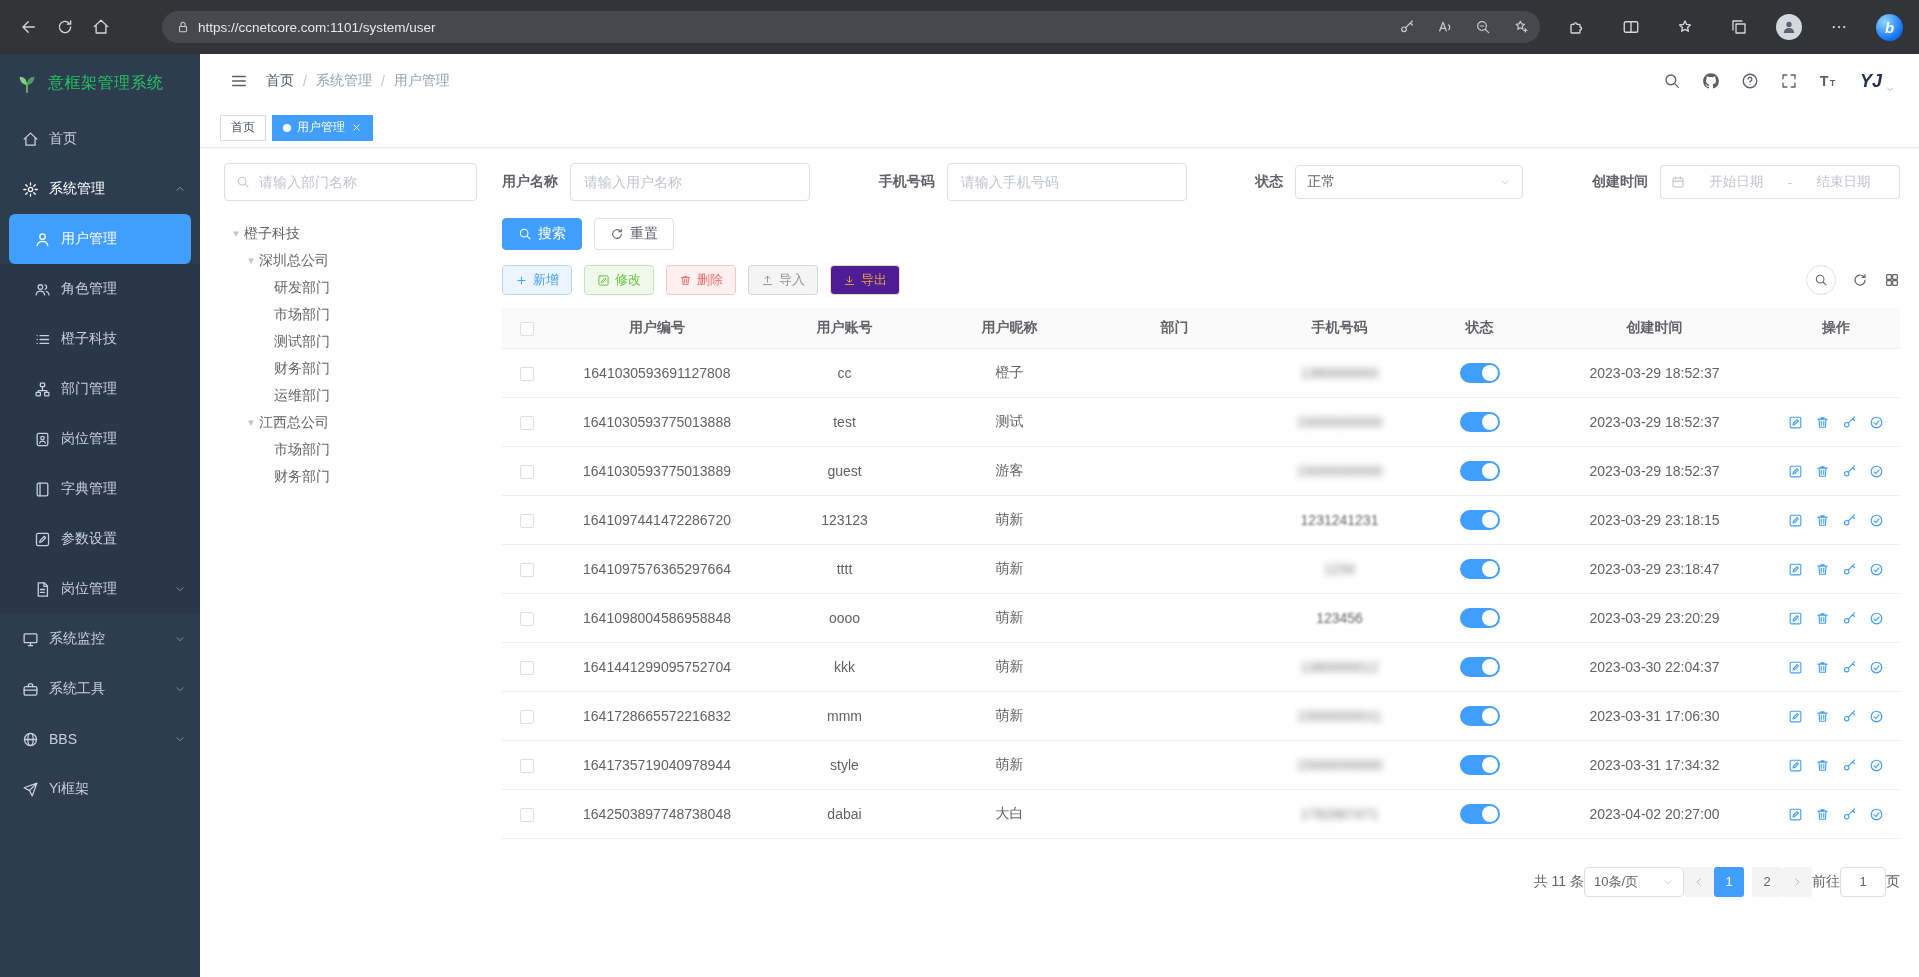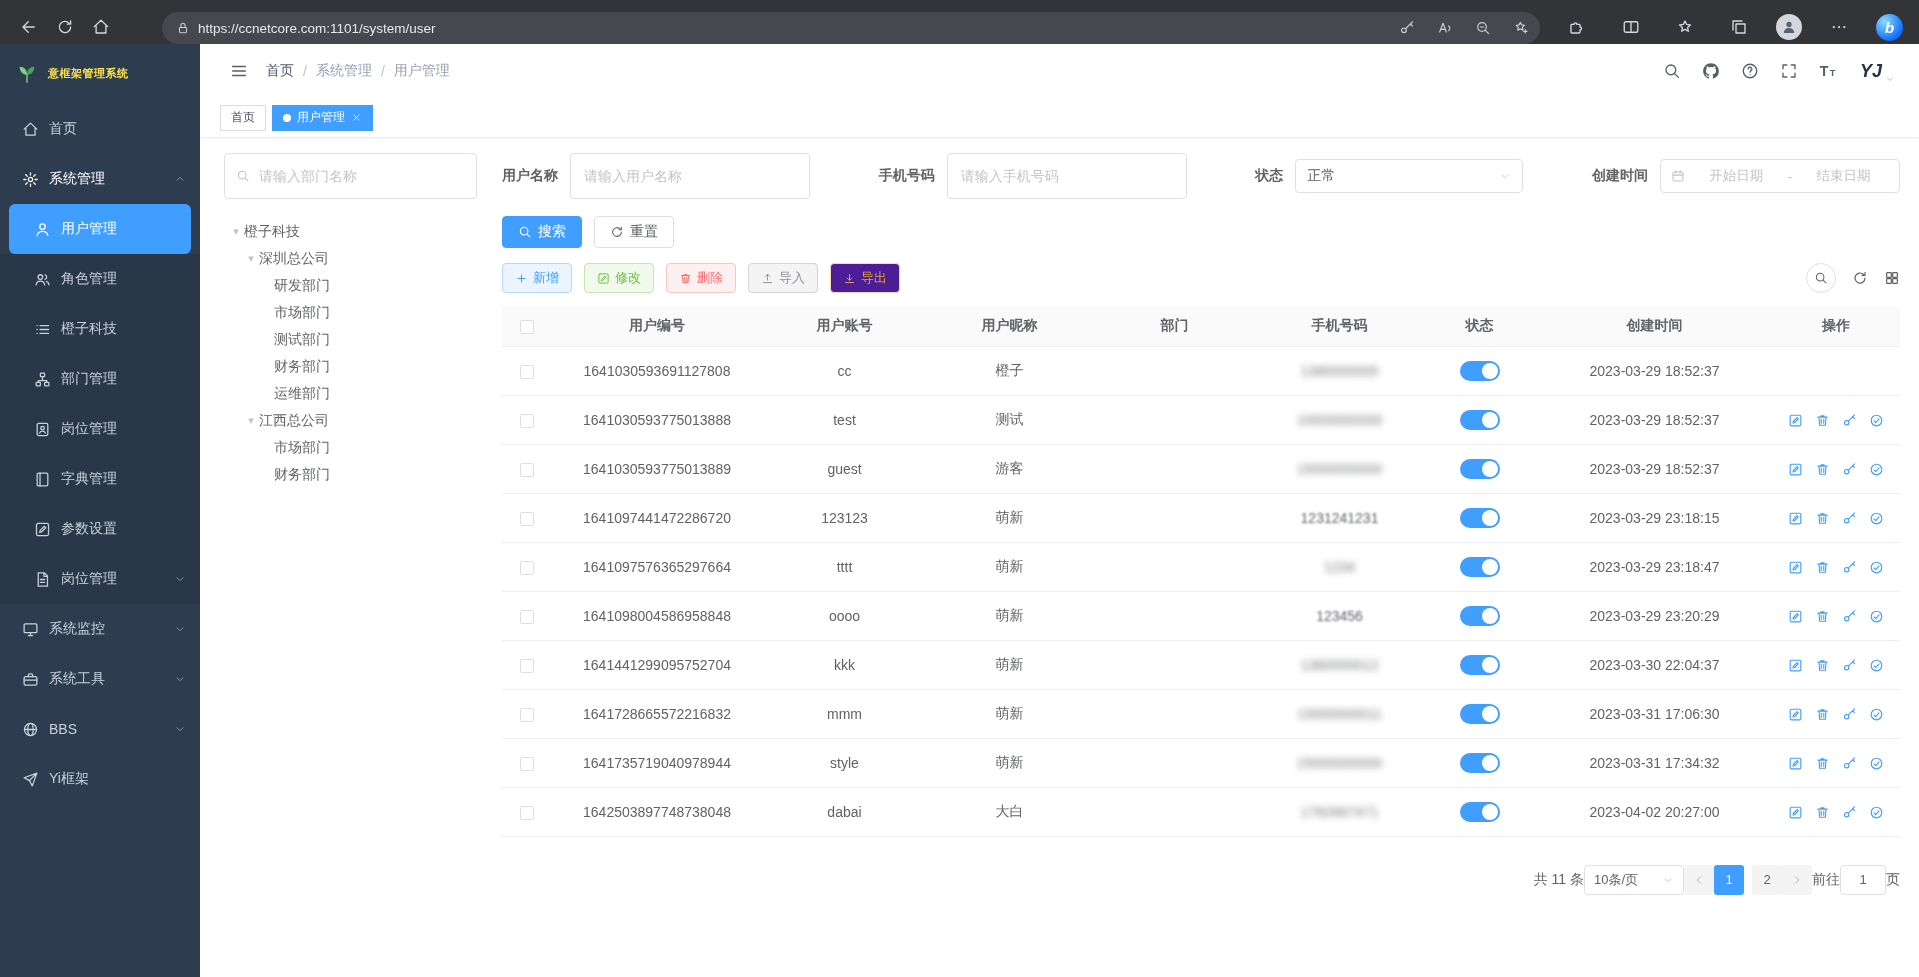--- a/index.html
+++ b/index.html
@@ -5,37 +5,37 @@
   *{box-sizing:border-box}
   html,body{margin:0;padding:0}
   body{width:1919px;height:977px;font-family:"Liberation Sans","DejaVu Sans",sans-serif;background:#fff;overflow:hidden}
   .page{display:flex;flex-direction:column;width:1919px;height:977px}
   .icon{display:inline-flex;align-items:center;justify-content:center}
   .icon svg{width:100%;height:100%}
   .i10{width:10px;height:10px}.i12{width:12px;height:12px}.i14{width:14px;height:14px}
   .i16{width:16px;height:16px}.i18{width:18px;height:18px}.i20{width:20px;height:20px}
 
   
-  .browser{height:44px;background:#323437;display:flex;align-items:flex-end;padding:0 12px;gap:2px;flex:none}
+  .browser{height:54px;background:#323437;display:flex;align-items:center;padding:0 12px;gap:2px;flex:none}
   .b-btn{width:34px;height:34px;padding:8px;border-radius:6px;color:#d4d7dc;flex:none;cursor:pointer}
   .addressbar{flex:1;height:32px;margin:0 10px 0 42px;background:#47484d;border-radius:16px;display:flex;align-items:center;padding:0 4px 0 14px;gap:8px;color:#e6e8ec;font-size:13.5px;min-width:0}
   .addressbar .icon{color:#c9cdd4;flex:none}
   .addressbar .url{flex:1;white-space:nowrap;overflow:hidden;cursor:text}
   .addressbar .b-btn{width:30px;height:30px;padding:7px}
   .b-right{display:flex;align-items:center;gap:20px;margin:0 4px 0 8px}
   .b-avatar{width:26px;height:26px;border-radius:50%;background:#d3d7de;color:#5a6170;padding:4px;flex:none;cursor:pointer}
   .bing{width:27px;height:27px;border-radius:50%;background:radial-gradient(circle at 32% 28%,#8fd8ff,#0d6efd 72%);display:flex;align-items:center;justify-content:center;flex:none;cursor:pointer}
   .bing-b{color:#fff;font-weight:800;font-style:italic;font-size:15px}
 
   
   .app{flex:1;display:flex;min-height:0}
   .sidebar{width:200px;background:#2e3c50;flex:none;display:flex;flex-direction:column}
   .logo{height:58px;display:flex;align-items:center;gap:10px;padding-left:16px;flex:none}
   .logo .icon{width:22px;height:22px}
-  .logo-text{color:#fde047;font-size:11px;font-weight:700;letter-spacing:.5px;white-space:nowrap}
+  .logo-text{color:#22c55e;font-size:16px;font-weight:400;letter-spacing:.5px;white-space:nowrap}
   .menu{flex:1;padding-top:2px;overflow:hidden}
   .menu-item{height:50px;display:flex;align-items:center;padding:0 14px 0 22px;color:#c8d0dc;font-size:14px;cursor:pointer}
   .menu-item.l2{padding-left:34px;background:#2a3749}
   .menu-item .mi-icon{width:17px;height:17px;margin-right:10px;flex:none}
   .menu-item .mi-label{flex:1;white-space:nowrap}
   .menu-item .mi-arrow{width:12px;height:12px;color:#8d9cb1}
   .menu-item.open{color:#fff}
   .menu-item.active{background:#409eff;color:#fff;border-radius:6px;margin:0 9px;padding-left:25px}
 
   .main{flex:1;display:flex;flex-direction:column;min-width:0;background:#fff}
@@ -58,21 +58,21 @@
   .tab{height:26px;display:inline-flex;align-items:center;gap:6px;padding:0 10px;border:1px solid #d8dce5;background:#fff;color:#495060;font-size:12px;cursor:pointer;white-space:nowrap}
   .tab.active{background:#409eff;border-color:#409eff;color:#fff}
   .tab-dot{width:8px;height:8px;border-radius:50%;background:#fff;display:inline-block}
   .tab-close{width:11px;height:11px}
 
   
   .content{flex:1;display:flex;padding:15px 19px 0 24px;gap:25px;min-height:0}
   .left-col{width:253px;flex:none}
   .right-col{flex:1;min-width:0;display:flex;flex-direction:column}
 
-  .input{height:46px;border:1px solid #dcdfe6;border-radius:4px;display:flex;align-items:center;padding:0 11px;gap:7px;background:#fff}
+  .input{height:38px;border:1px solid #dcdfe6;border-radius:4px;display:flex;align-items:center;padding:0 11px;gap:7px;background:#fff}
   .input .icon{color:#c0c4cc;flex:none}
   .input input{border:none;outline:none;flex:1;font-size:14px;color:#606266;min-width:0;background:transparent;font-family:inherit}
   .input input::placeholder{color:#c0c4cc}
 
   .tree{margin-top:19px}
   .tree-node{height:27px;display:flex;align-items:center;font-size:14px;color:#606266;cursor:pointer;white-space:nowrap}
   .tree-caret{width:16px;font-size:11px;color:#c0c4cc;flex:none;text-align:center}
 
   .filter-row{display:flex;justify-content:space-between;align-items:center;margin-bottom:17px}
   .f-group{display:flex;align-items:center;gap:12px}

